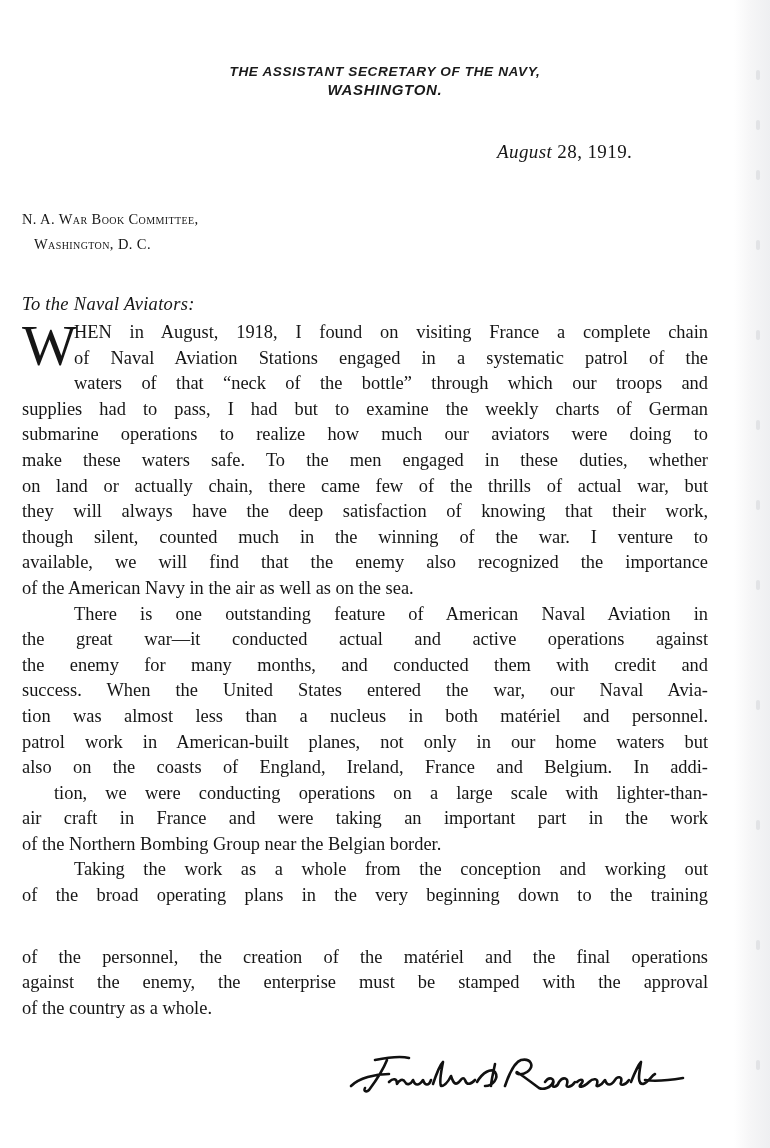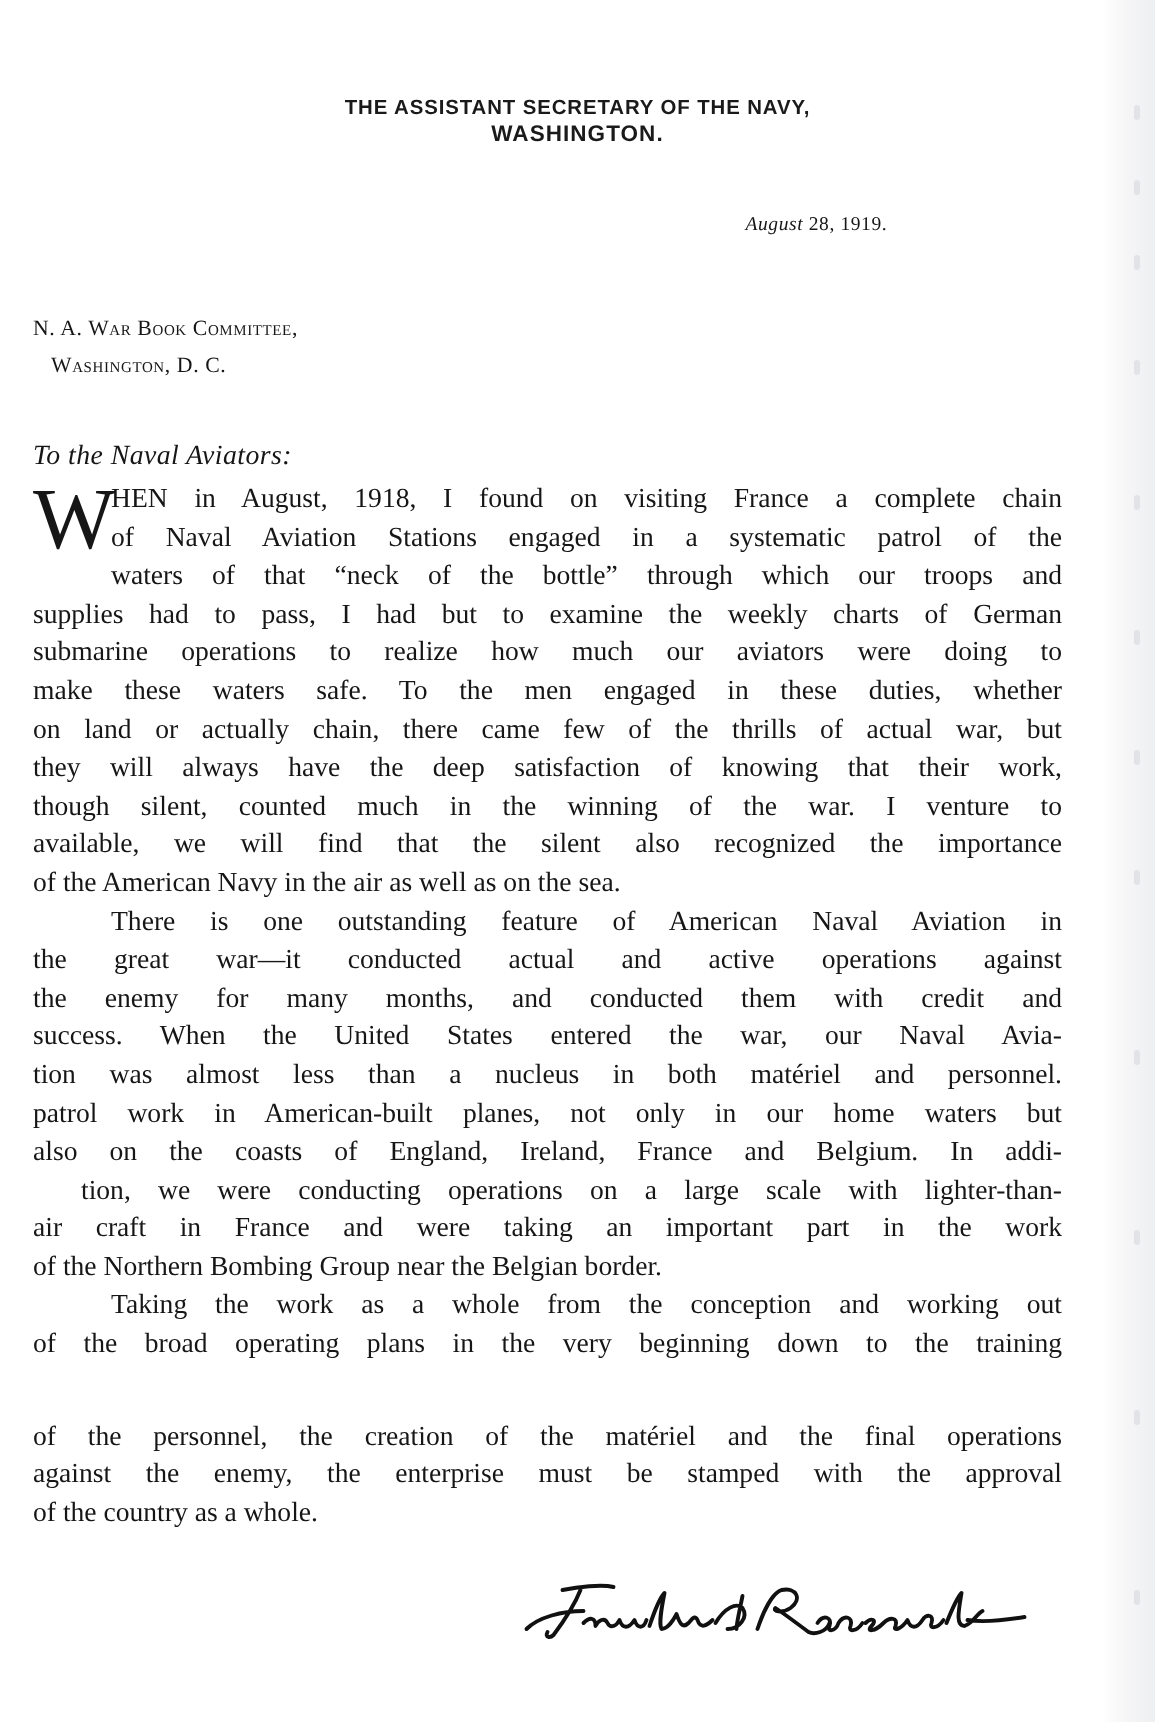--- a/index.html
+++ b/index.html
@@ -14,27 +14,27 @@
     position: absolute; top: 0; right: 0; width: 36px; height: 1148px;
     background: linear-gradient(to right, #ffffff 0%, #f6f6f7 45%, #eeeff1 100%);
   }
   .bleed span {
     position: absolute; right: 10px; width: 4px; height: 10px;
     background: #e2e3e6; border-radius: 2px;
   }
   .letterhead {
     position: absolute; left: 0; top: 64px; width: 770px; text-align: center;
     font-family: "Liberation Sans", "DejaVu Sans", sans-serif;
-    font-weight: bold; color: #1a1a1a;
+    font-weight: bold; color: #1a1a1a; font-style: italic;
   }
   .letterhead .lh1 { font-size: 13.6px; letter-spacing: 0.6px; line-height: 16px; }
   .letterhead .lh2 { font-size: 15px; letter-spacing: 0.7px; line-height: 14px; margin-top: 3px; }
   .date {
     position: absolute; top: 141px; left: 497px;
-    font-size: 13px; letter-spacing: 0.4px;
+    font-size: 19px; letter-spacing: 0.4px;
   }
   .date .month { font-style: italic; }
   .date .rest { font-weight: normal; }
   .addressee { position: absolute; left: 22px; top: 207px; font-size: 14.5px; line-height: 25px; letter-spacing: 0.4px; }
   .addressee .a1 { font-variant: small-caps; text-align: right; }
   .addressee .a2 { padding-left: 12px; font-variant: small-caps; }
   .salutation {
     position: absolute; left: 22px; top: 294px;
     font-style: italic; font-size: 18.5px; letter-spacing: 0.3px;
   }
@@ -93,21 +93,21 @@
   <span class="dropcap">W</span>
   <span class="line dropin" style="white-space: normal; overflow: hidden;">HEN in August, 1918, I found on visiting France a complete chain</span>
   <span class="line dropin" style="white-space: normal; overflow: hidden;">of Naval Aviation Stations engaged in a systematic patrol of the</span>
   <span class="line indent" style="white-space: normal; overflow: hidden;">waters of that “neck of the bottle” through which our troops and</span>
   <span class="line" style="white-space: normal; overflow: hidden;">supplies had to pass, I had but to examine the weekly charts of German</span>
   <span class="line" style="white-space: normal; overflow: hidden;">submarine operations to realize how much our aviators were doing to</span>
   <span class="line" style="white-space: normal; overflow: hidden;">make these waters safe.  To the men engaged in these duties, whether</span>
   <span class="line" style="white-space: normal; overflow: hidden;">on land or actually chain, there came few of the thrills of actual war, but</span>
   <span class="line" style="white-space: normal; overflow: hidden;">they will always have the deep satisfaction of knowing that their work,</span>
   <span class="line" style="white-space: normal; overflow: hidden;">though silent, counted much in the winning of the war.  I venture to</span>
-  <span class="line" style="white-space: normal; overflow: hidden;">available, we will find that the silent also recognized the importance</span>
+  <span class="line" style="white-space: normal; overflow: hidden;">available, we will find that the enemy also recognized the importance</span>
   <span class="line last" style="white-space: normal; overflow: hidden;">of the American Navy in the air as well as on the sea.</span>
   <span class="line indent" style="white-space: normal; overflow: hidden;">There is one outstanding feature of American Naval Aviation in</span>
   <span class="line" style="white-space: normal; overflow: hidden;">the great war—it conducted actual and active operations against</span>
   <span class="line" style="white-space: normal; overflow: hidden;">the enemy for many months, and conducted them with credit and</span>
   <span class="line" style="white-space: normal; overflow: hidden;">success.  When the United States entered the war, our Naval Avia-</span>
   <span class="line" style="white-space: normal; overflow: hidden;">tion was almost less than a nucleus in both matériel and personnel.</span>
   <span class="line" style="white-space: normal; overflow: hidden;">patrol work in American-built planes, not only in our home waters but</span>
   <span class="line" style="white-space: normal; overflow: hidden;">also on the coasts of England, Ireland, France and Belgium.  In addi-</span>
   <span class="line" style="white-space: normal; overflow: hidden; margin-left: 32px;">tion, we were conducting operations on a large scale with lighter-than-</span>
   <span class="line" style="white-space: normal; overflow: hidden;">air craft in France and were taking an important part in the work</span>

